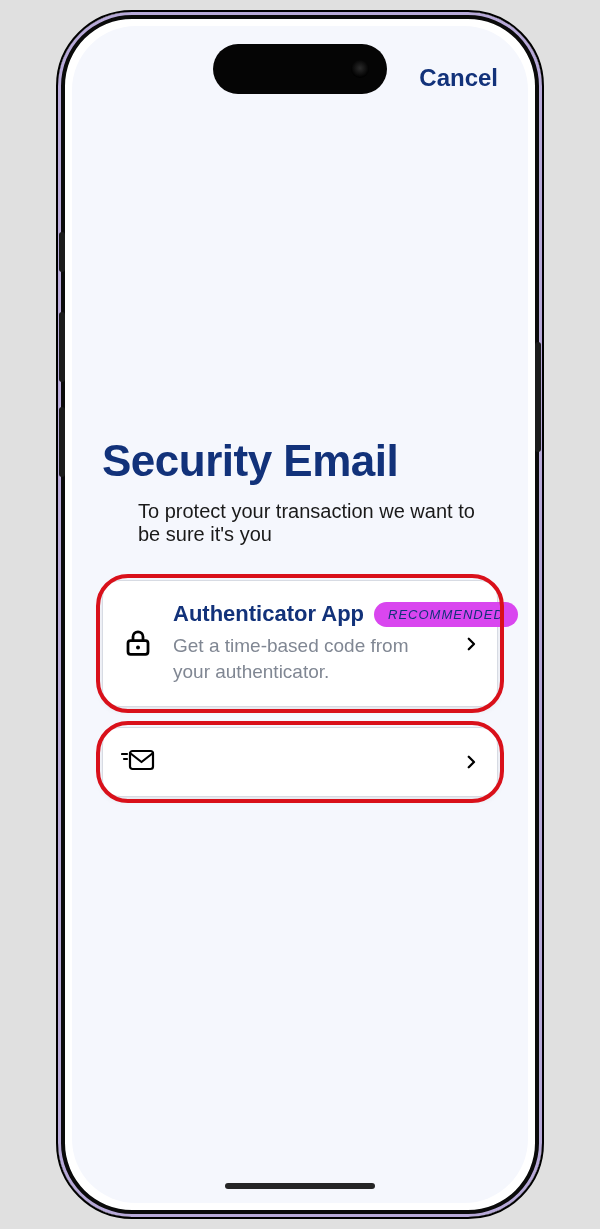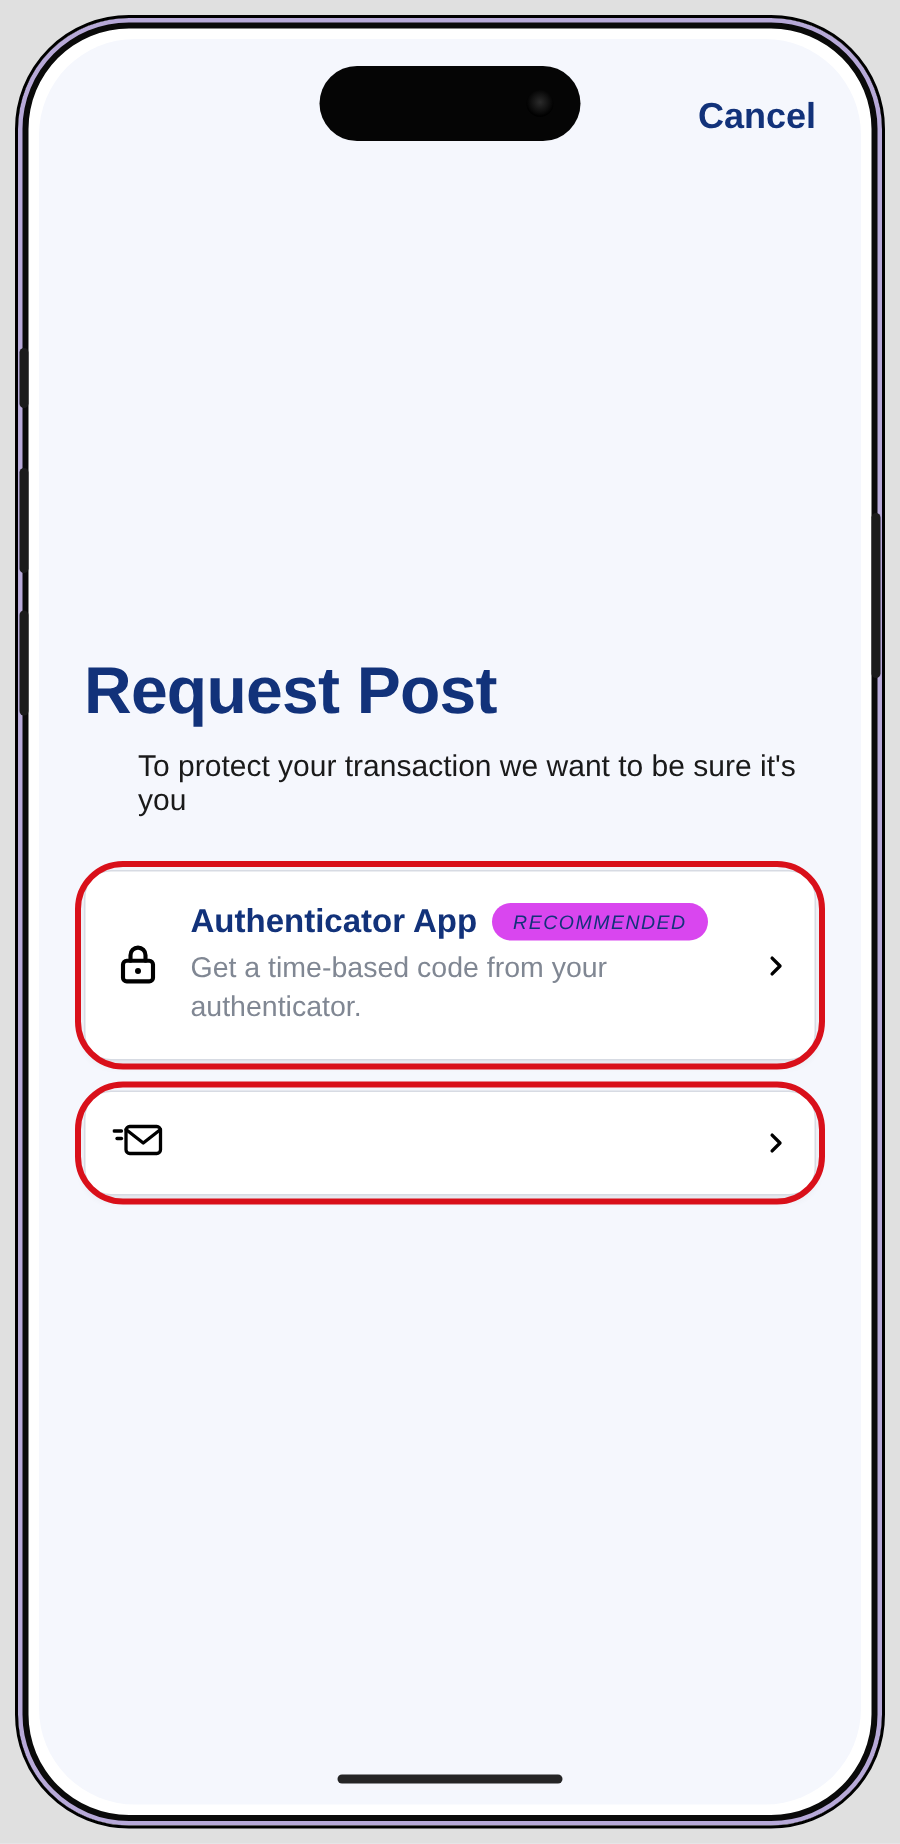--- a/index.html
+++ b/index.html
@@ -7,21 +7,21 @@
       width: 600px;
       height: 1229px;
       background: #e0e0e0;
       font-family: -apple-system, BlinkMacSystemFont, "Segoe UI", Arial, sans-serif;
       overflow: hidden;
     }
 
     
     .phone {
       position: relative;
-      width: 580px;
+      width: 488px;
       height: 1209px;
       margin: 10px auto 0 auto;
       background: #fff;
       border-radius: 76px;
       border: 2px solid #000;
       box-shadow:
         inset 0 0 0 3px #b7a9d8,  
         inset 0 0 0 7px #0a0a0a;
       overflow: hidden;
       padding-left: 40px;
@@ -205,21 +205,21 @@
     <div class="notch">
       <div class="cam"></div>
     </div>
 
     <div class="header">
       <span class="cancel-link">Cancel</span>
     </div>
 
     <div class="content">
 
-      <h1 class="title">Request Post</h1>
+      <h1 class="title">Security Email</h1>
 
       <p class="subtitle">To protect your transaction we want to be sure it's you</p>
 
       <div class="option-wrap">
         <div class="option">
           <span class="icon">
             <svg width="30" height="30" viewBox="0 0 24 24" fill="none" stroke="currentColor" stroke-width="2.2" stroke-linecap="round" stroke-linejoin="round">
               <rect x="4" y="10" width="16" height="11" rx="2"></rect>
               <path d="M8 10V7a4 4 0 0 1 8 0v3"></path>
               <circle cx="12" cy="15.5" r="1.6" fill="currentColor" stroke="none"></circle>

